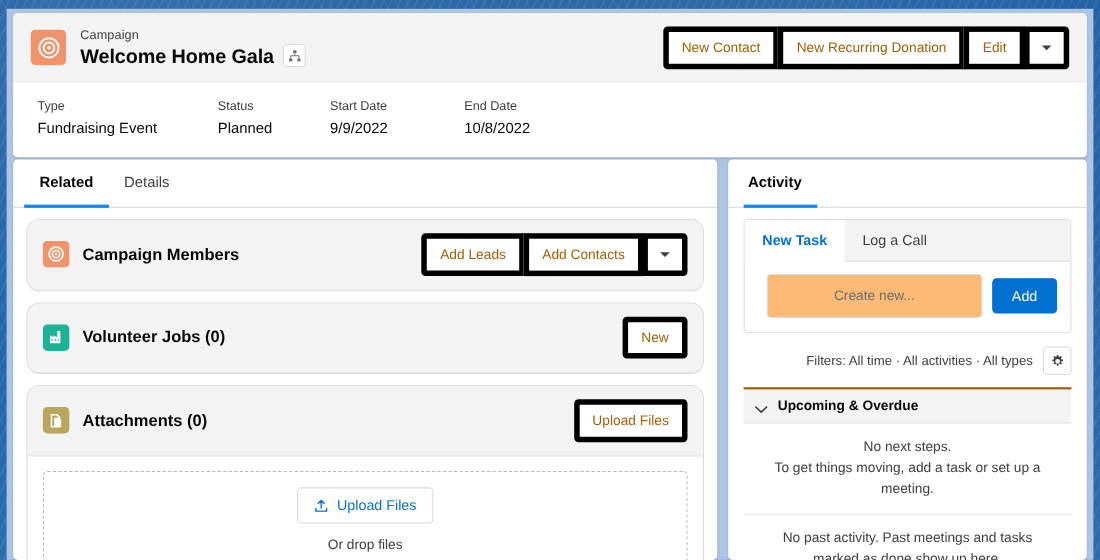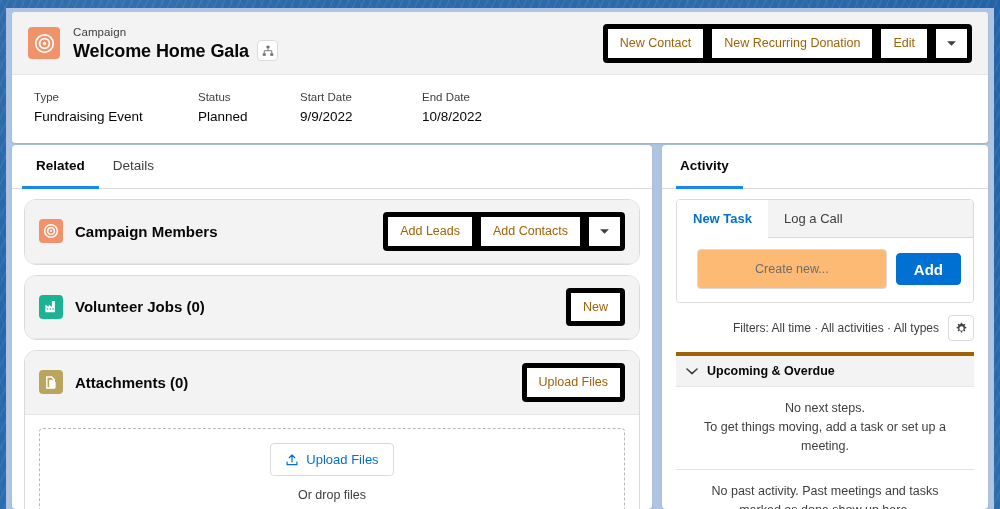--- a/index.html
+++ b/index.html
@@ -279,22 +279,22 @@
     outline: none;
     margin-left: 8px;
   }
   .comp-input::placeholder { color: #6b6d70; }
   .btn-primary {
     background: #0070d2;
     border: 1px solid #0070d2;
     color: #fff;
     border-radius: 4px;
     font-family: "Liberation Sans", sans-serif;
-    font-size: 15px;
-    font-weight: bold;
+    font-size: 13px;
+    font-weight: normal;
     padding: 0 17px;
     height: 32px;
     cursor: pointer;
   }
 
   .filters-row {
     display: flex;
     align-items: center;
     justify-content: flex-end;
     gap: 9px;
@@ -314,24 +314,24 @@
     padding: 7px 14px 0 14px;
     font-size: 12.5px;
     color: #3e3e3c;
   }
   .links-row a { color: #0070d2; text-decoration: none; cursor: pointer; }
   .sep { color: #3e3e3c; padding: 0 3px; }
 
   .section-head {
     margin: 11px 14px 0 14px;
     background: #f3f3f3;
-    border-top: 4px solid #a16207;
+    border-top: 2px solid #a16207;
     border-bottom: 1px solid #e5e5e5;
     display: flex;
-    align-items: center;
+    align-items: flex-end;
     gap: 9px;
     padding: 8px 10px;
     cursor: pointer;
   }
   .section-title { font-size: 12.5px; font-weight: bold; color: #080707; }
 
   .empty-block {
     padding: 12px 16px 13px 16px;
     text-align: center;
     font-size: 12.5px;

